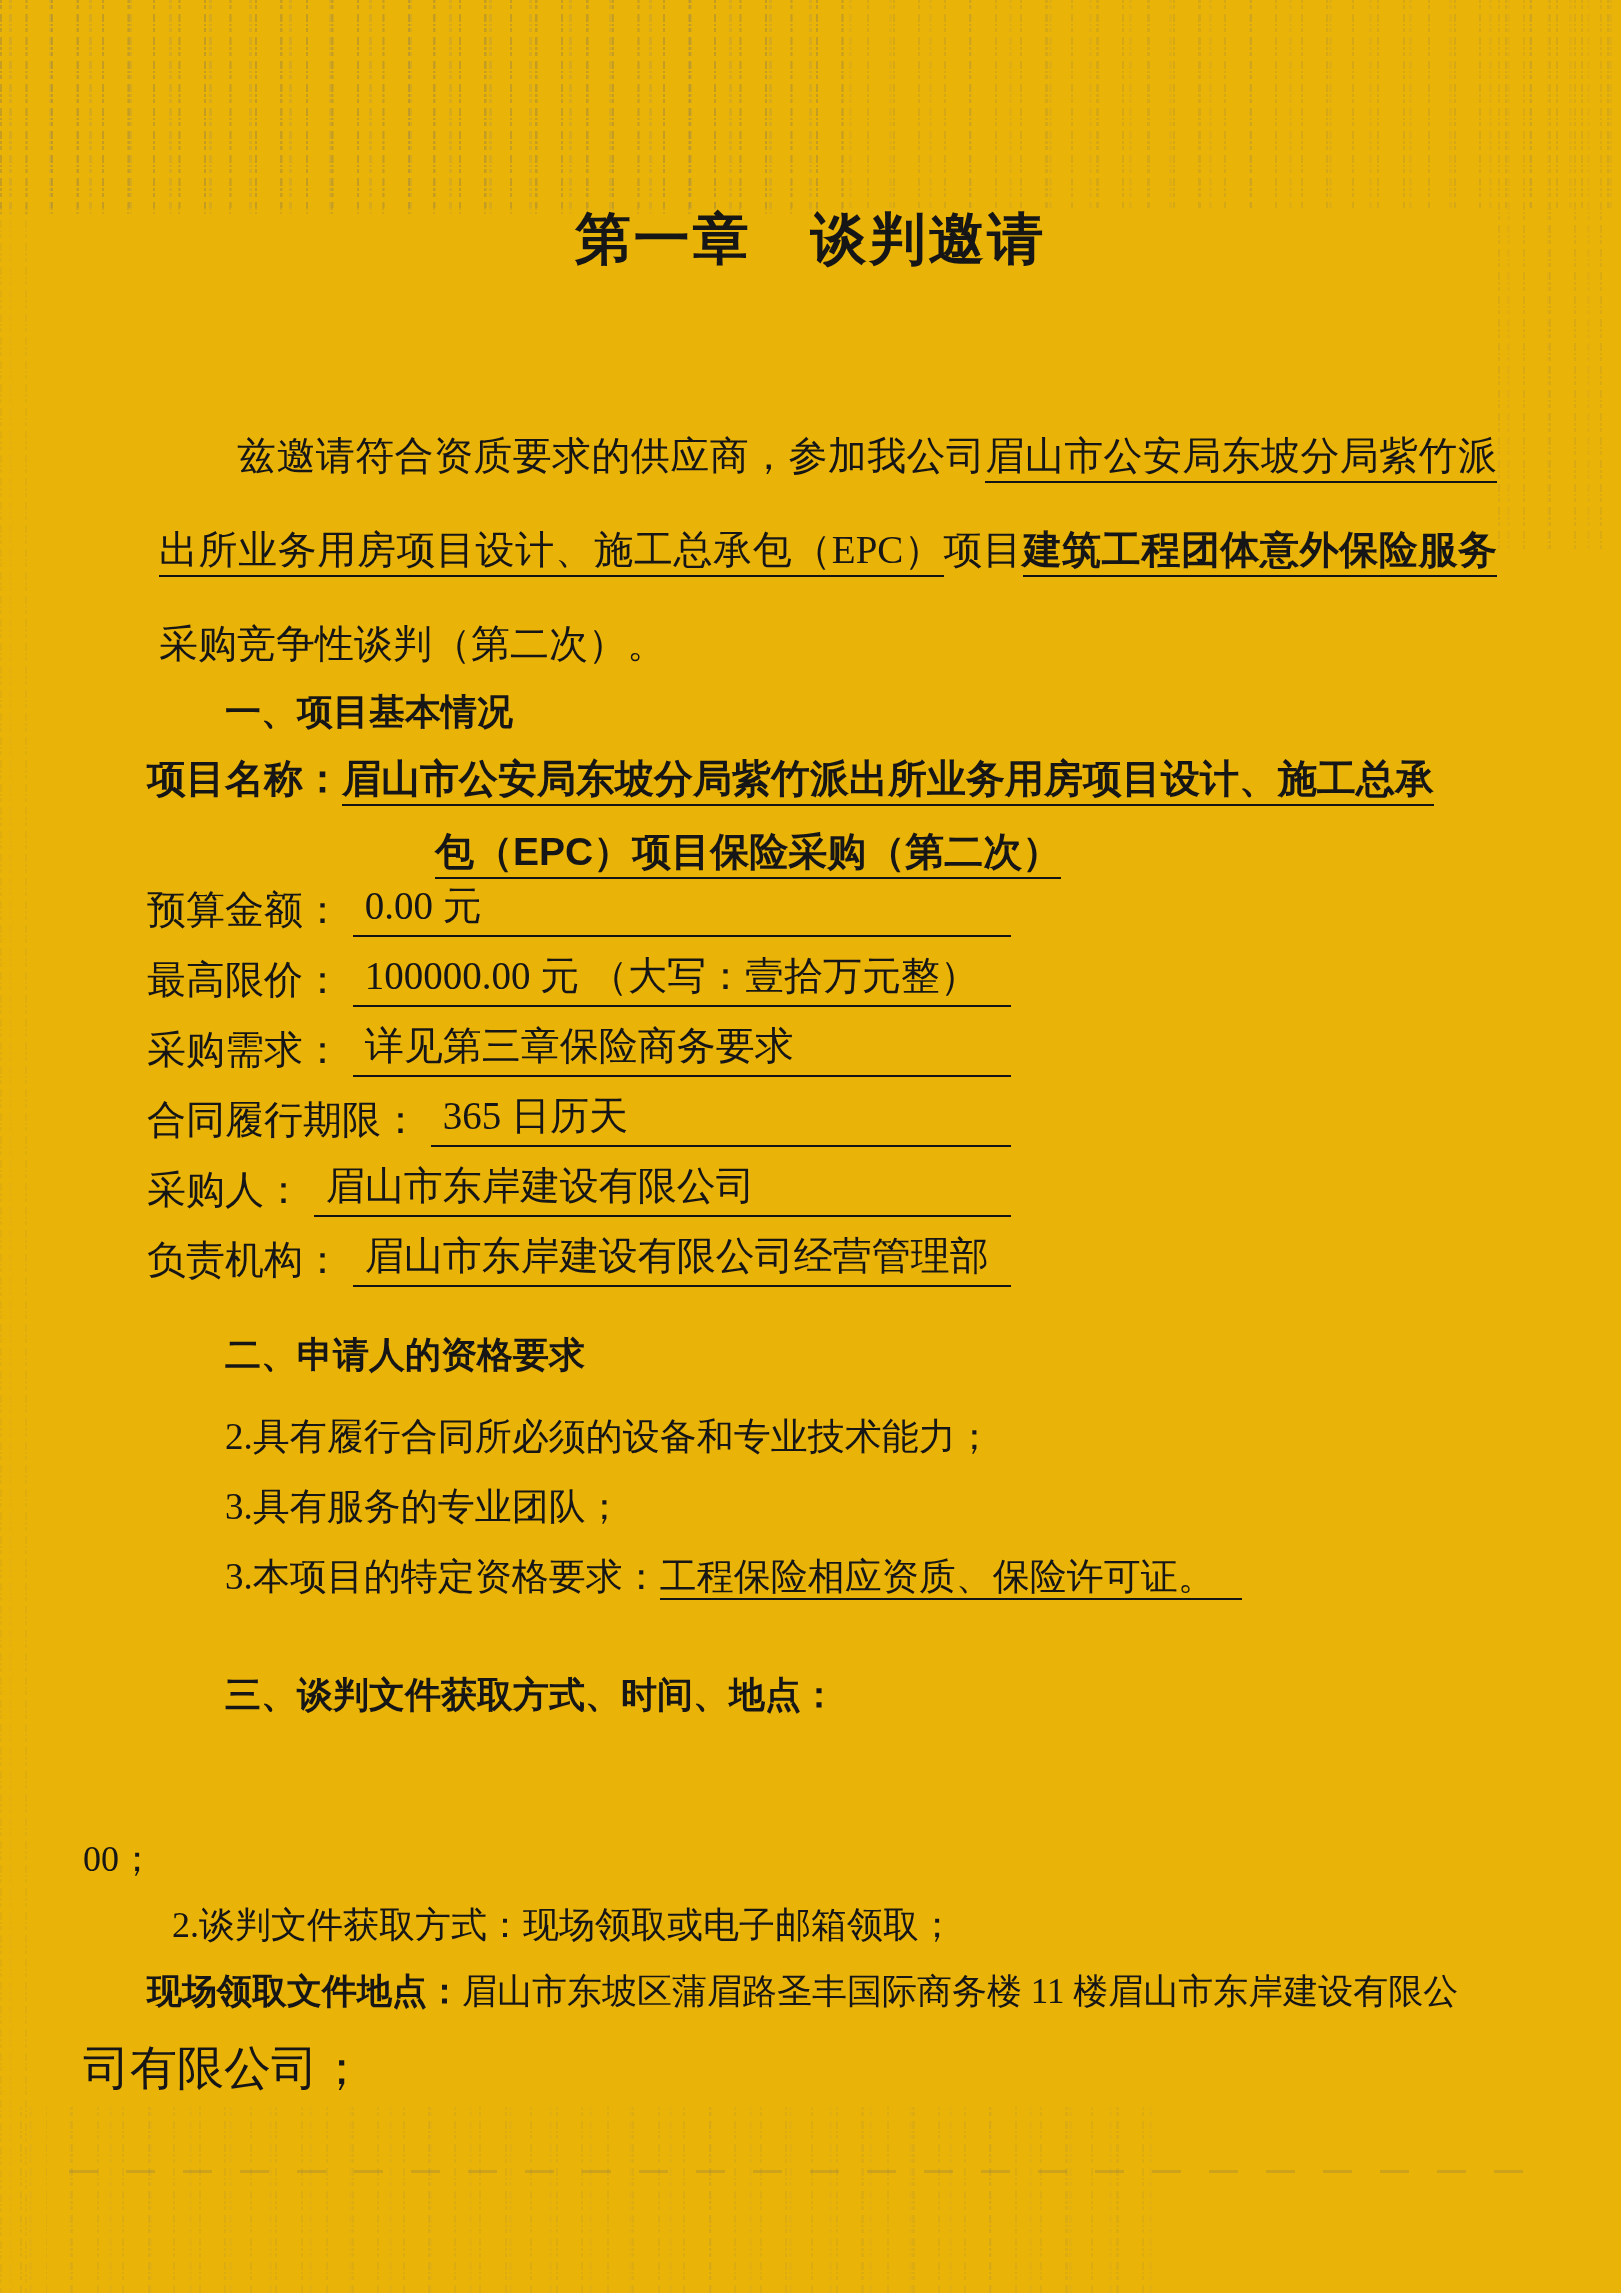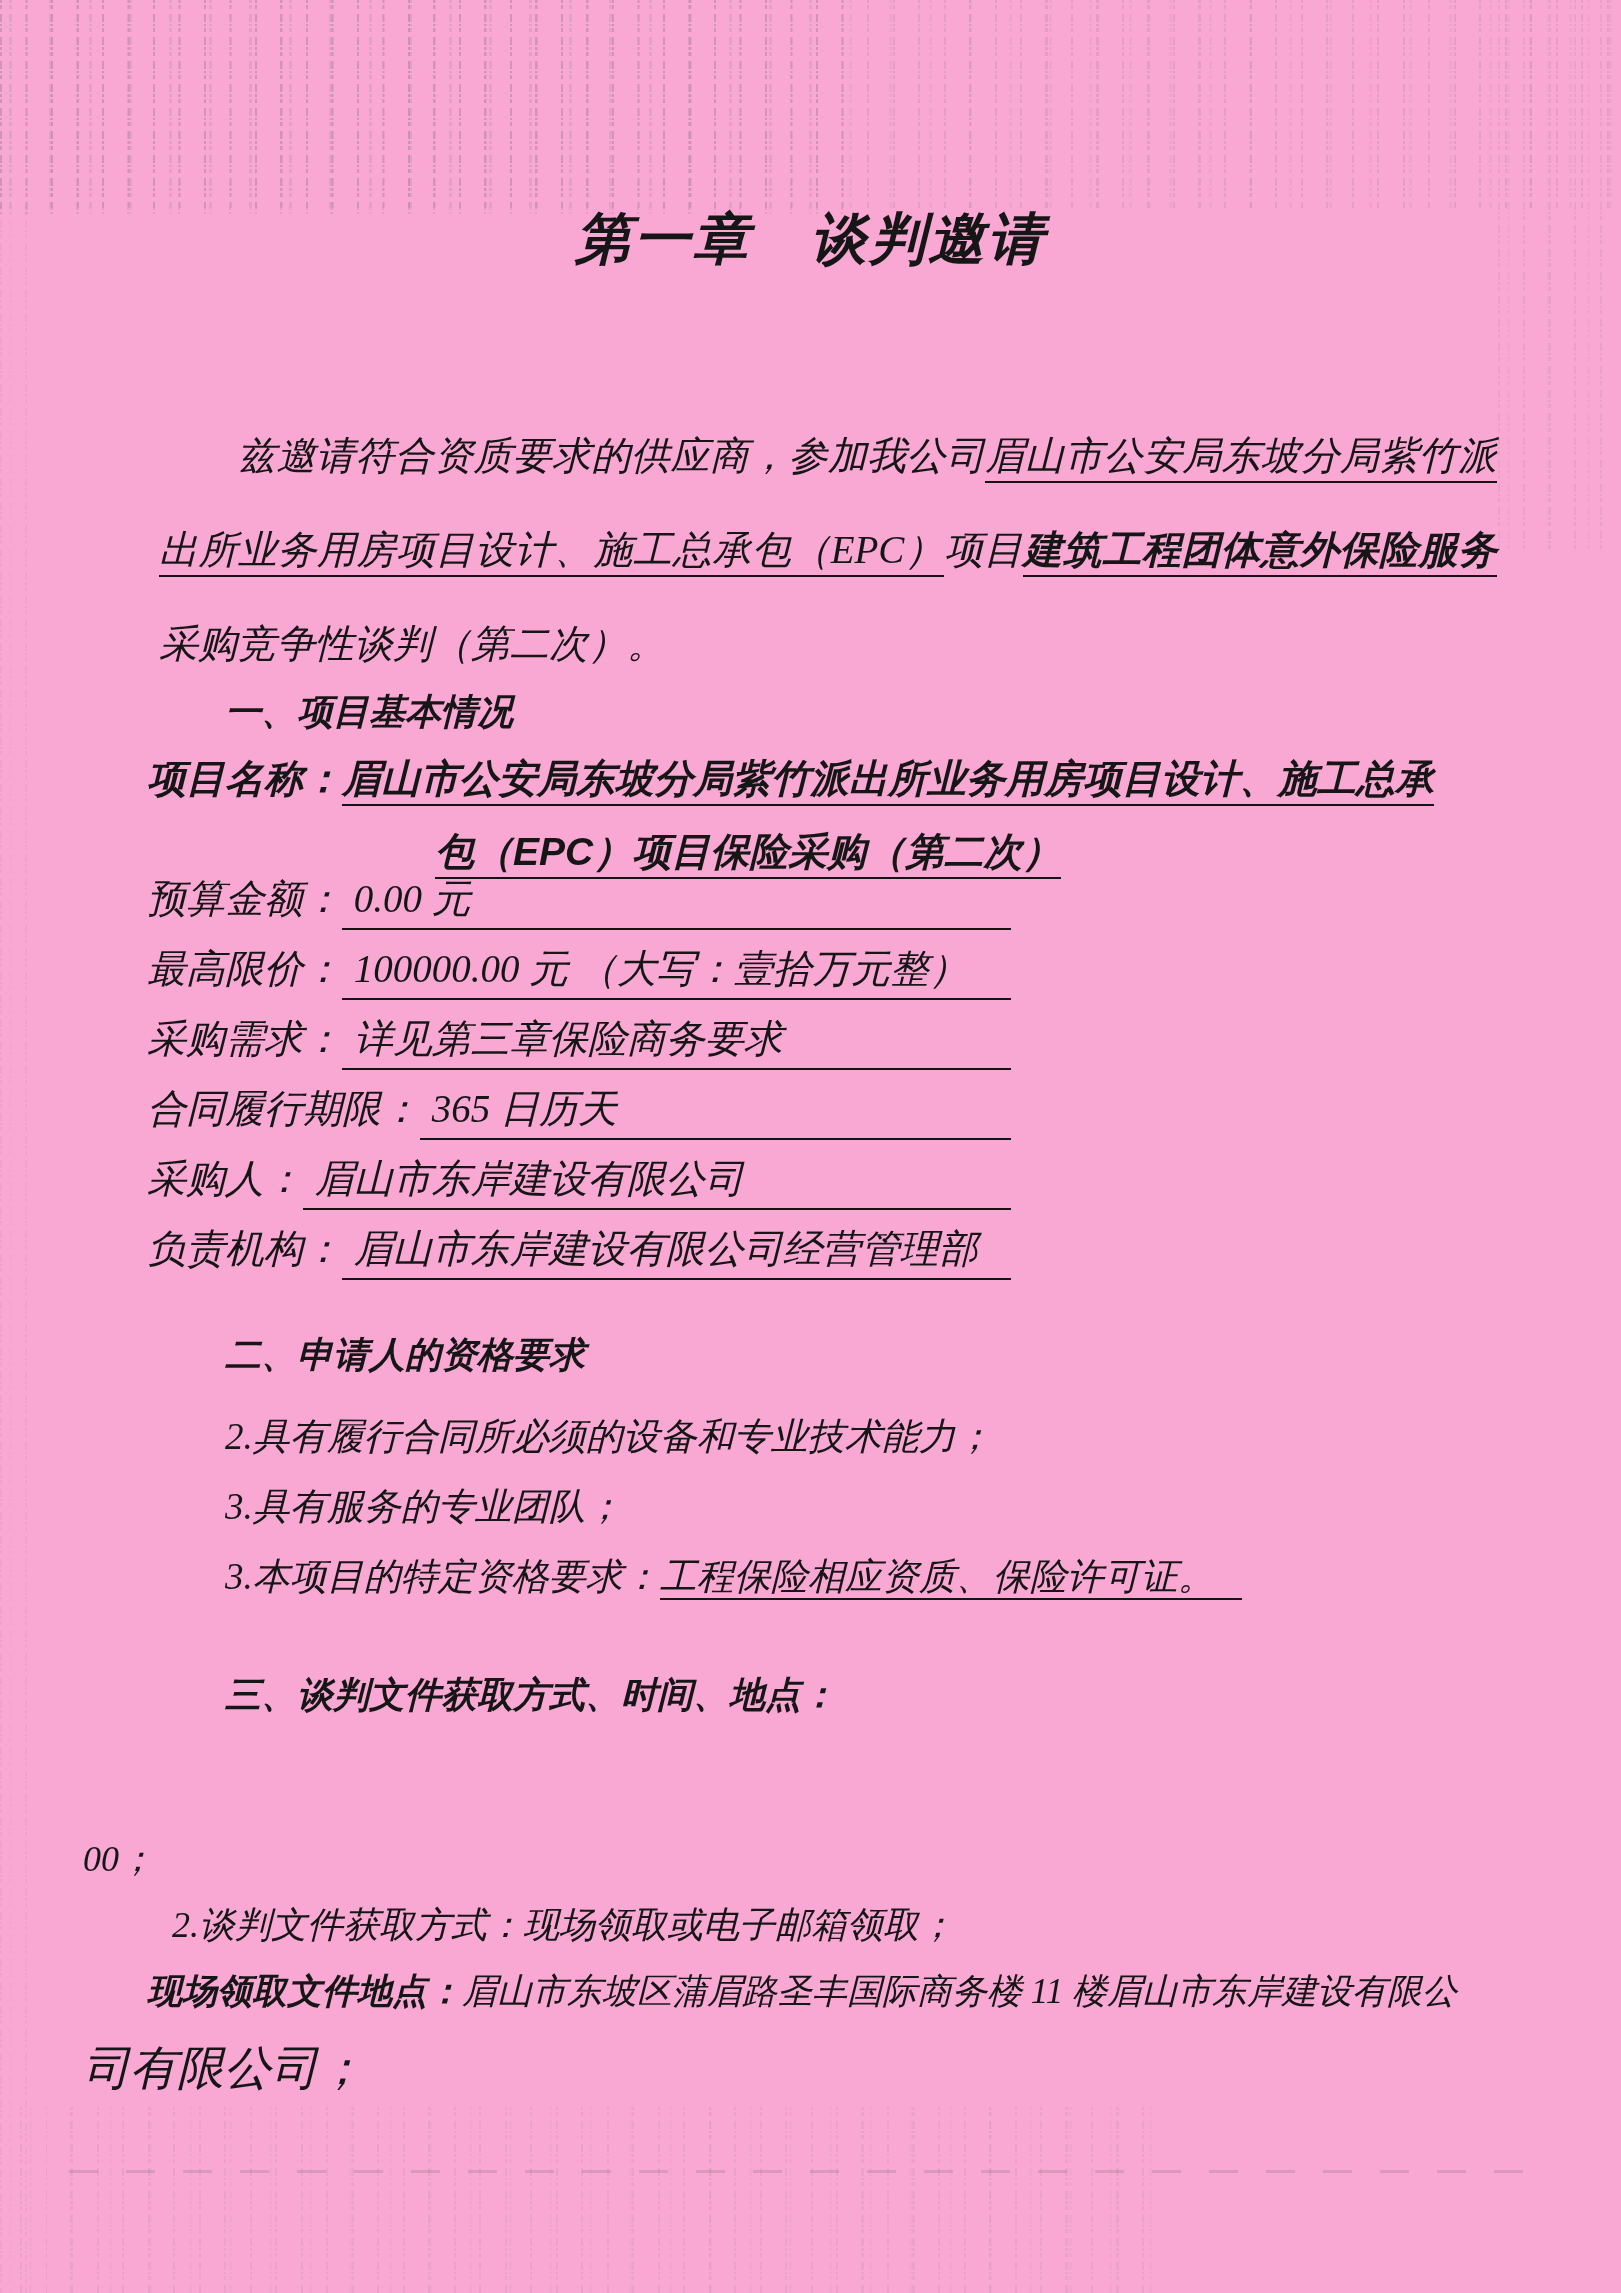--- a/index.html
+++ b/index.html
@@ -1,17 +1,17 @@
 <!DOCTYPE html>
 <html><head>
 <meta charset="utf-8">
 <style>
   html,body{margin:0;padding:0;background:#e8e8e6;}
-  .page{position:relative;width:1621px;height:2294px;background:#f9a8d4;overflow:hidden;
-        color:#161616;font-family:"Liberation Serif","DejaVu Serif",serif;font-style:italic;}
+  .page{position:relative;width:1621px;height:2294px;background:#eab308;overflow:hidden;
+        color:#161616;font-family:"Liberation Serif","DejaVu Serif",serif;}
   .hei{font-family:"Liberation Sans","DejaVu Sans",sans-serif;font-weight:700;}
   .abs{position:absolute;}
 
   
   .noise{position:absolute;pointer-events:none;
     background:
       repeating-linear-gradient(90deg, rgba(105,105,105,.20) 0 2px, transparent 2px 25.5px),
       repeating-linear-gradient(90deg, transparent 0 8.8px, rgba(125,125,125,.12) 8.8px 11.8px, transparent 11.8px 40px);
     -webkit-mask-image:repeating-linear-gradient(180deg,#000 0 2.9px,transparent 2.9px 4.9px,#000 4.9px 8.8px,transparent 8.8px 13.7px,#000 13.7px 21.6px,transparent 21.6px 23.5px);
     mask-image:repeating-linear-gradient(180deg,#000 0 2.9px,transparent 2.9px 4.9px,#000 4.9px 8.8px,transparent 8.8px 13.7px,#000 13.7px 21.6px,transparent 21.6px 23.5px);}
@@ -31,21 +31,21 @@
          text-indent:78px;text-align:justify;}
   .u{border-bottom:2.9px solid #141414;padding-bottom:3.9px;}
 
   
   .s1h{top:688px;left:225px;font-size:36px;}
   .pname{top:742px;left:147px;width:1325px;display:flex;font-size:39px;line-height:73px;}
   .pname .lbl{white-space:nowrap;}
   .pname .val{padding-left:93px;text-indent:-93px;}
 
   .fields{top:874px;left:147px;width:864px;font-size:39px;}
-  .frow{display:flex;height:70px;align-items:flex-start;}
+  .frow{display:flex;height:70px;align-items:center;gap:11px;}
   .flabel{white-space:nowrap;line-height:49px;}
   .fline{flex:1;border-bottom:2.9px solid #141414;padding-left:11.8px;white-space:nowrap;
          line-height:49px;height:56px;box-sizing:border-box;}
 
   
   .s2h{top:1331px;left:225px;font-size:36px;}
   .items{top:1402px;left:225px;width:1294px;font-size:37px;line-height:70px;}
   .sp-u{border-bottom:2.9px solid #141414;padding-bottom:1px;padding-right:27.4px;}
 
   

